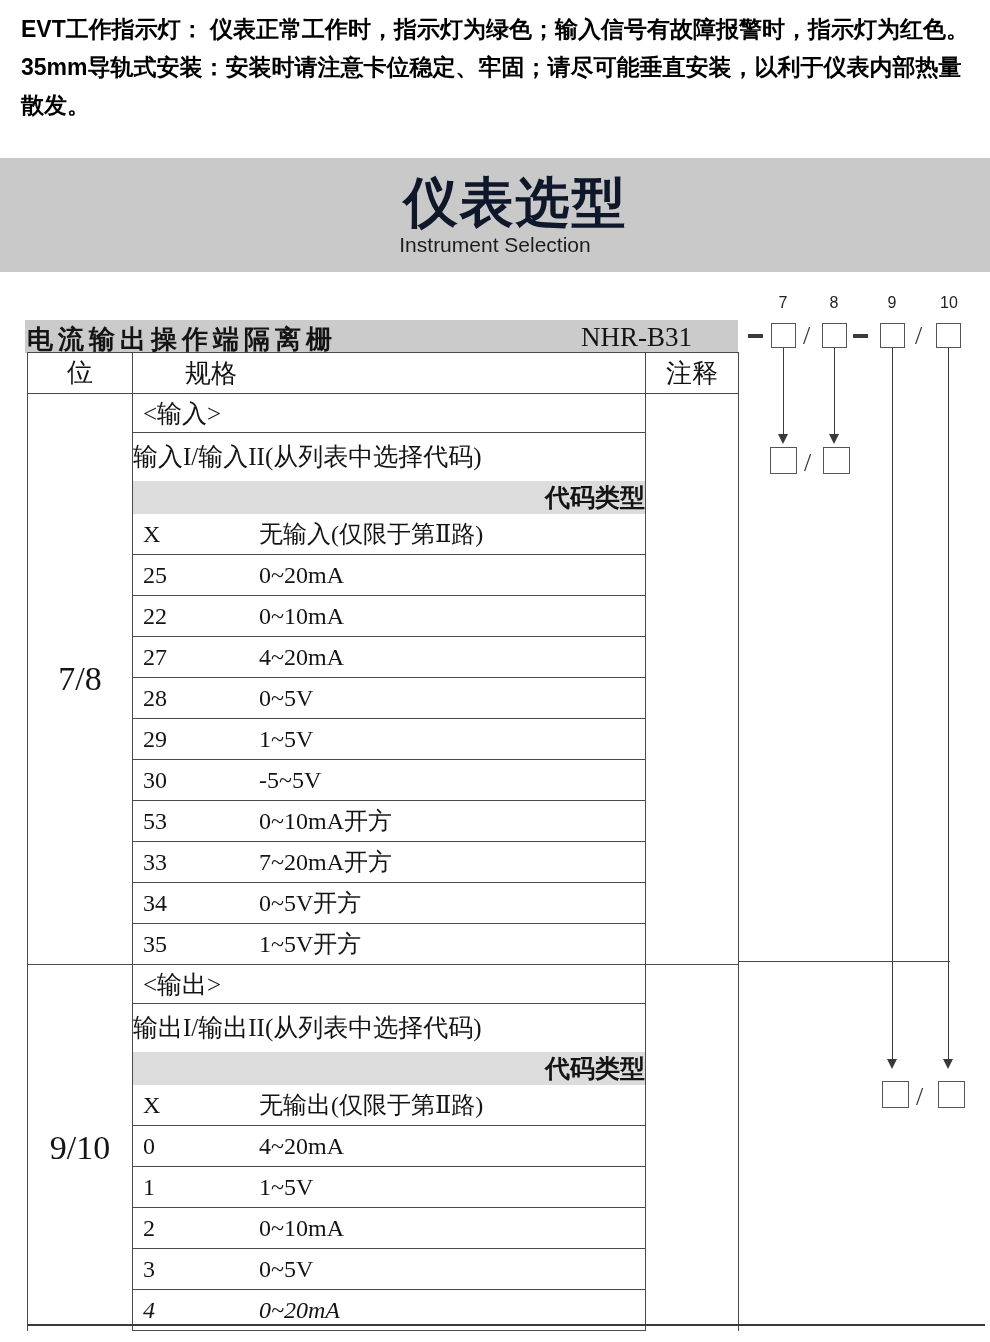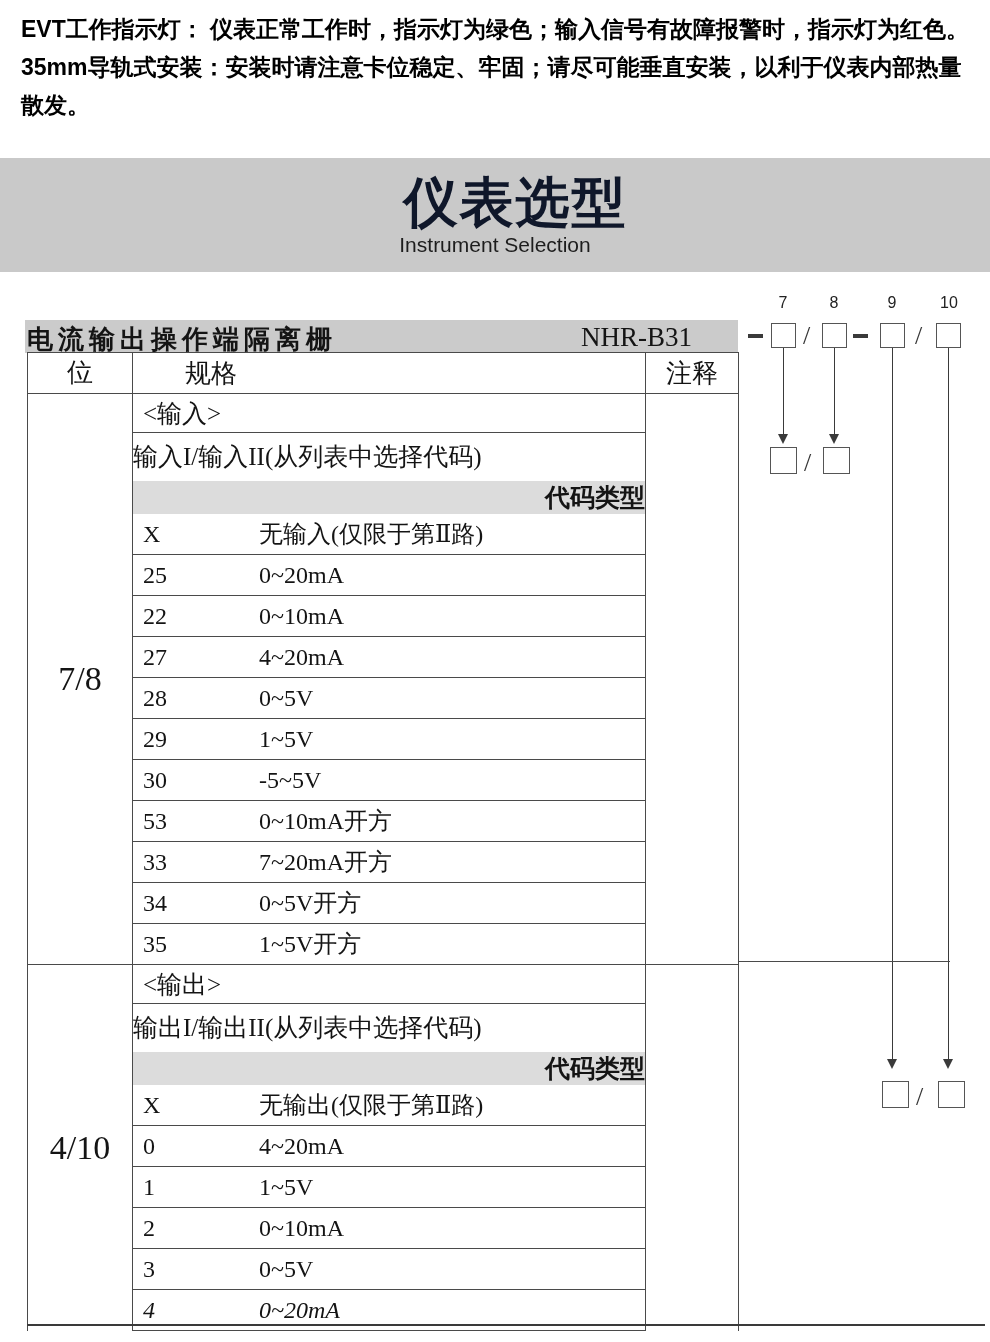--- a/index.html
+++ b/index.html
@@ -133,21 +133,21 @@
         <tr class="h-code">
           <td class="spec coderow"><span class="code-col">33</span><span class="type-col">7~20mA开方</span></td>
         </tr>
         <tr class="h-code">
           <td class="spec coderow"><span class="code-col">34</span><span class="type-col">0~5V开方</span></td>
         </tr>
         <tr class="h-code">
           <td class="spec coderow"><span class="code-col">35</span><span class="type-col">1~5V开方</span></td>
         </tr>
         <tr class="h-group sec-start">
-          <td class="bit" rowspan="9">4/10</td>
+          <td class="bit" rowspan="9">9/10</td>
           <td class="spec pad">&lt;输出&gt;</td>
           <td class="note" rowspan="9"></td>
         </tr>
         <tr class="h-select">
           <td class="spec pad">输出I/输出II(从列表中选择代码)</td>
         </tr>
         <tr class="h-codehead">
           <td class="spec codehead"><span class="code-col">代码</span><span class="type-col">类型</span></td>
         </tr>
         <tr class="h-code">

